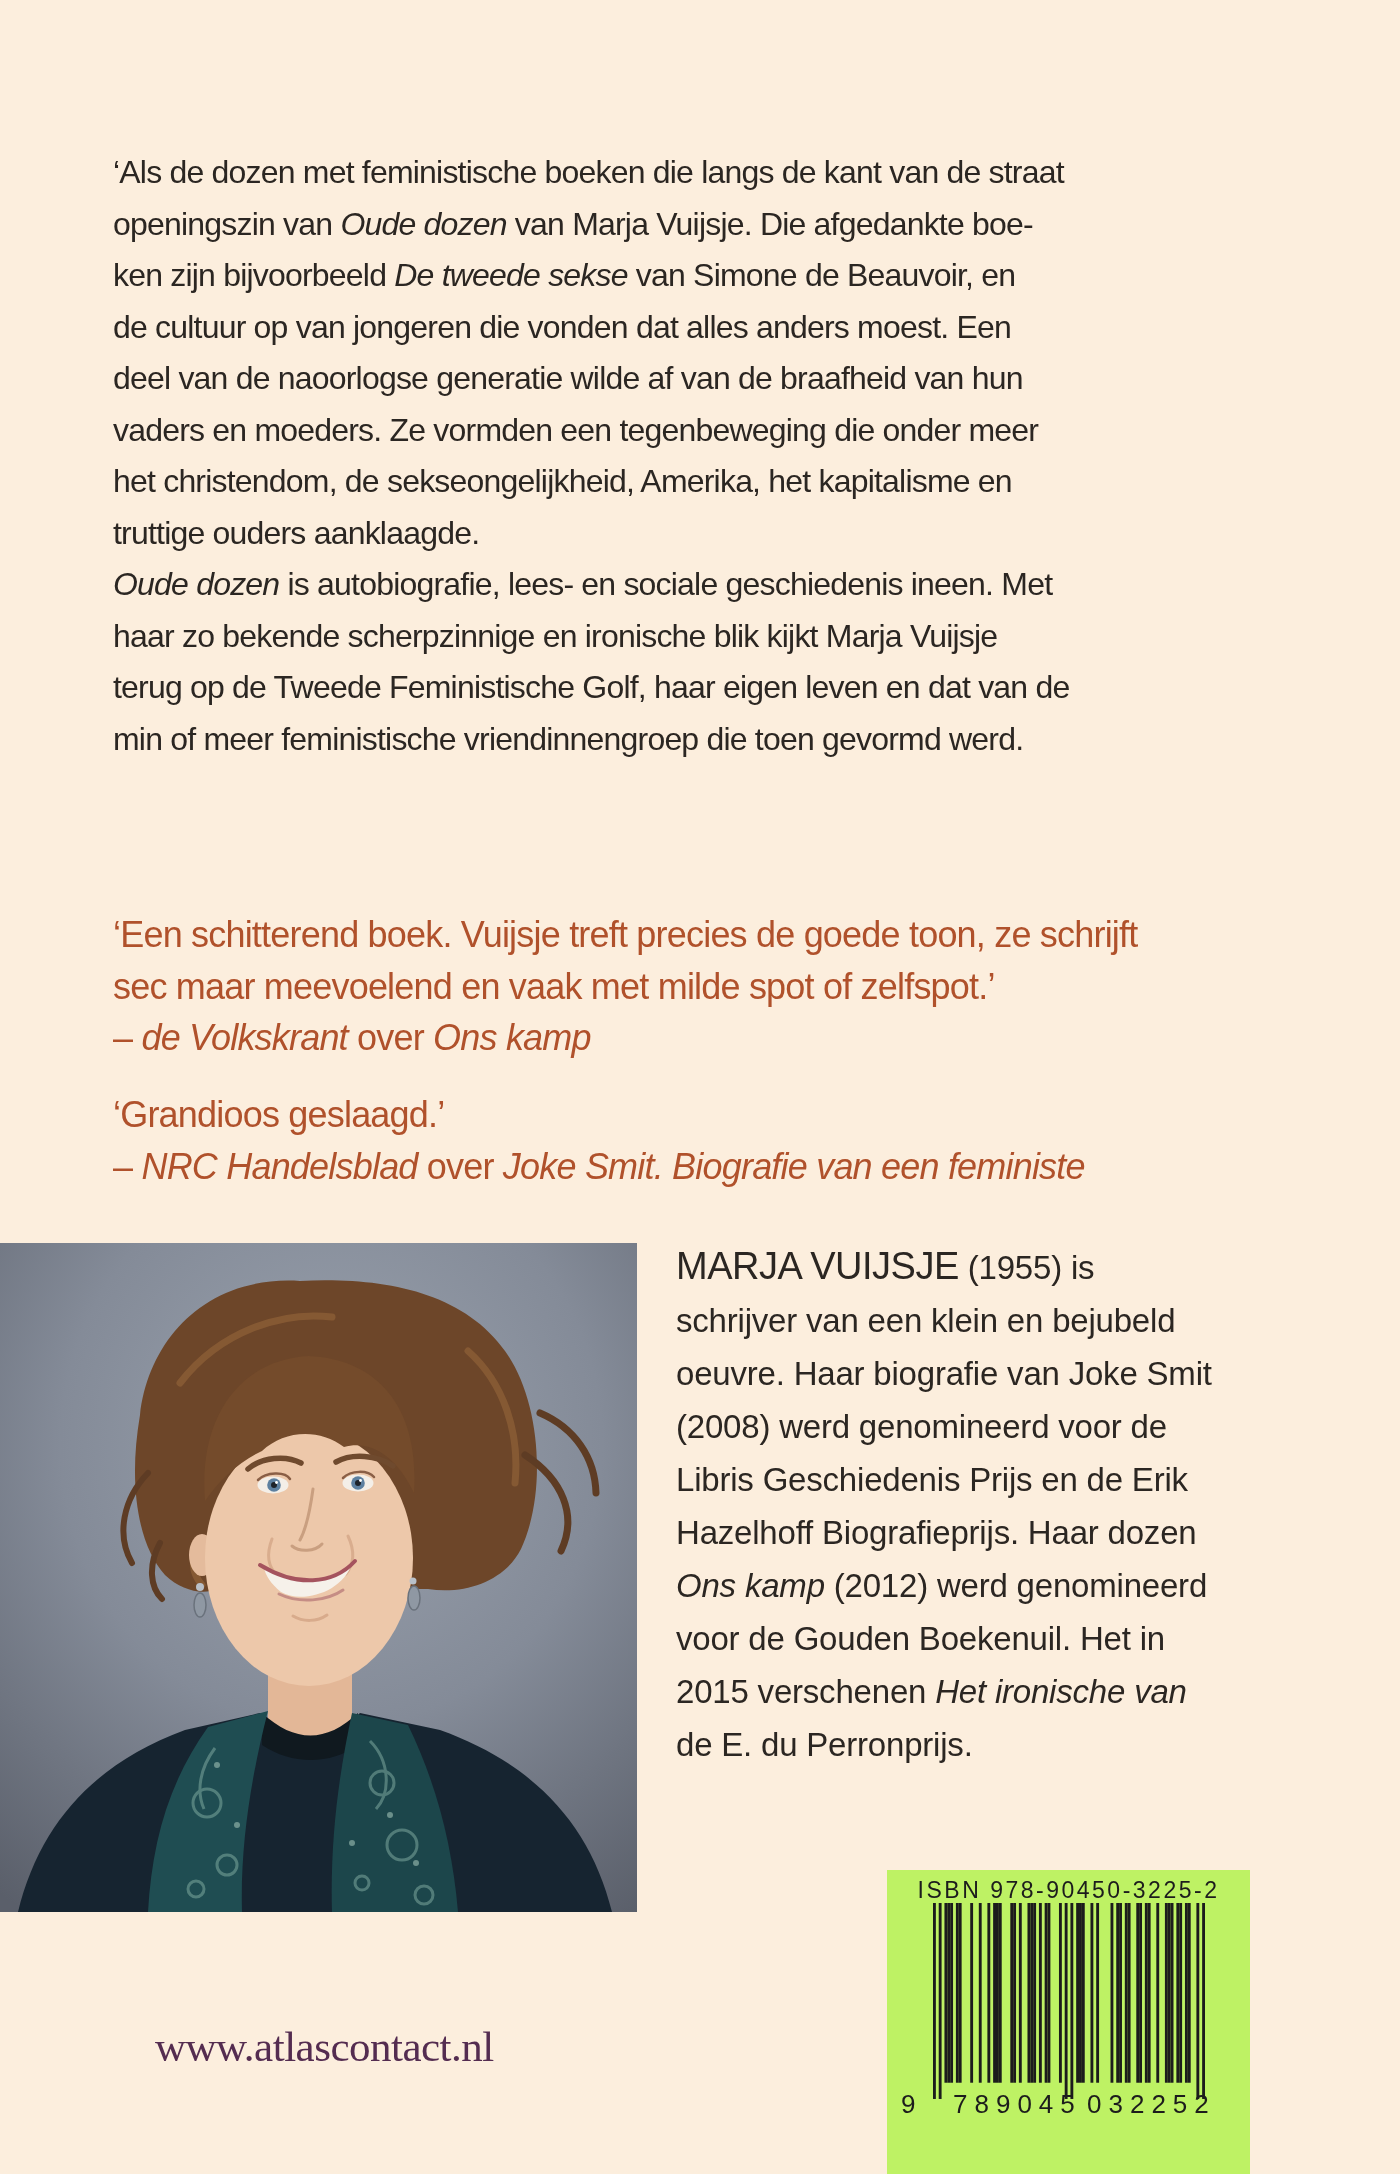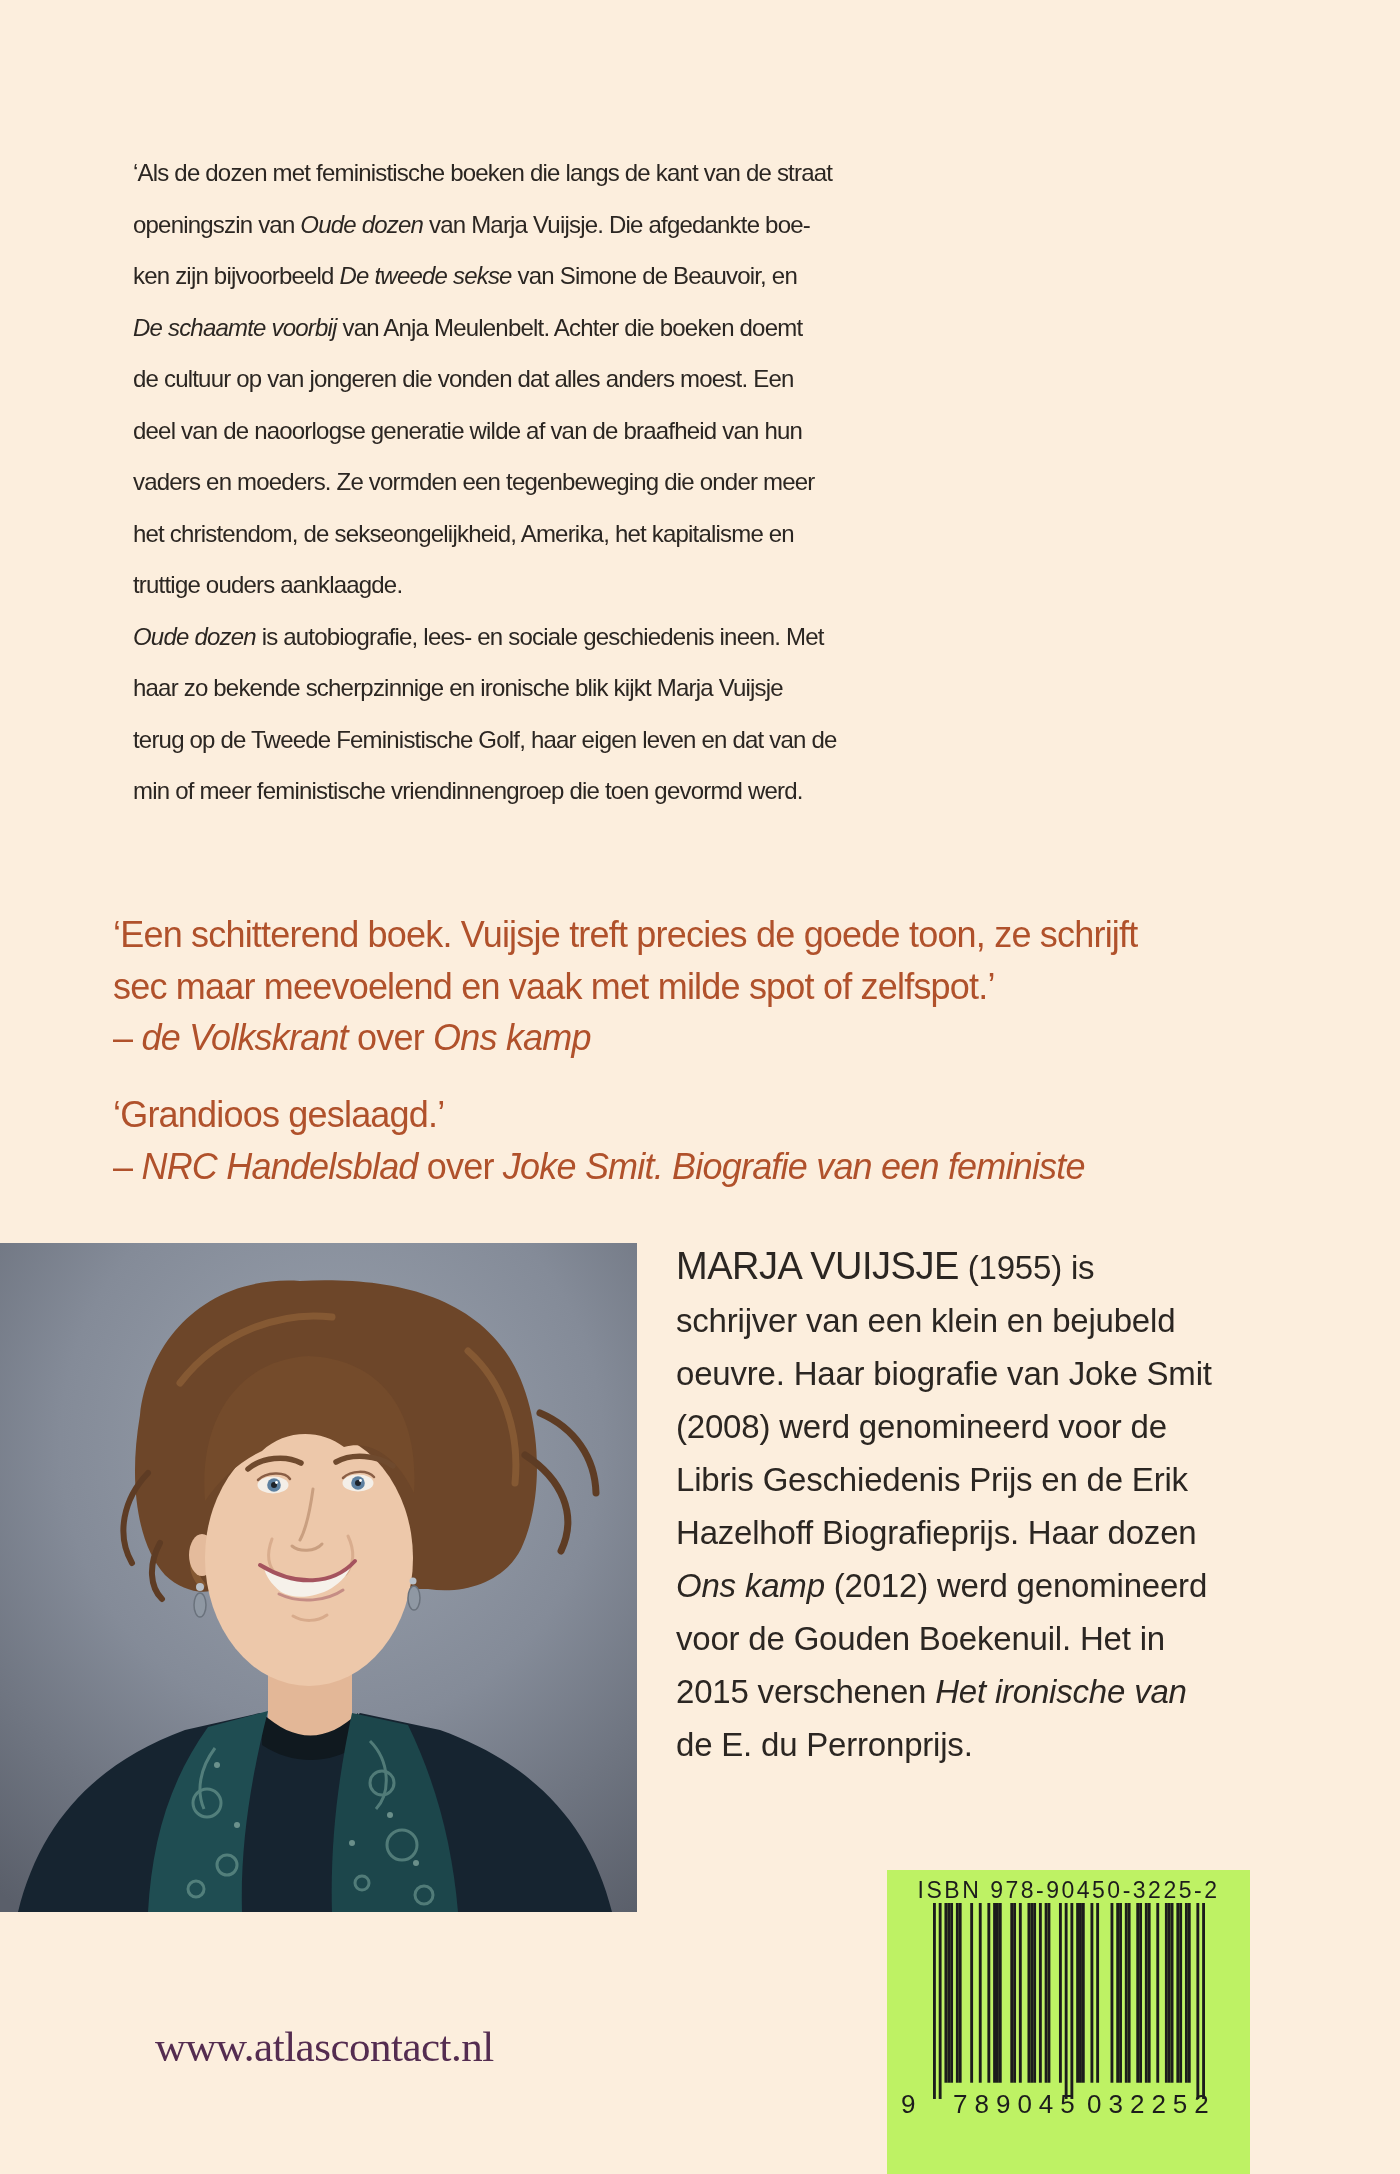--- a/index.html
+++ b/index.html
@@ -6,21 +6,21 @@
   .page{
     position:relative;width:1400px;height:2174px;margin:0 auto;
     background:#fceedd;overflow:hidden;
     font-family:"Liberation Sans",sans-serif;color:#2b2622;
   }
   .tl{white-space:nowrap;}
   .it{font-style:italic;}
 
   .blurb{
     position:absolute;left:113px;top:147px;width:1240px;
-    font-size:24px;line-height:51.5px;letter-spacing:-0.8px;margin-left:20px;
+    font-size:32px;line-height:51.5px;letter-spacing:-0.8px;
   }
   .quote{position:absolute;left:113px;width:1240px;color:#b0512b;
     font-size:36px;line-height:51.5px;letter-spacing:-0.8px;}
   #quote-1{top:909px;}
   #quote-2{top:1089px;}
 
   .bio{
     position:absolute;left:676px;top:1240px;width:680px;
     font-size:33px;line-height:53px;letter-spacing:-0.2px;
   }
@@ -55,21 +55,20 @@
 </style>
 </head>
 <body>
 
 <div class="page">
 
   <section class="blurb">
       <div class="tl"><span>‘Als de dozen met feministische boeken die langs de kant van de straat</span></div>
       <div class="tl"><span>openingszin van </span><span class="it">Oude dozen</span><span> van Marja Vuijsje. Die afgedankte boe-</span></div>
       <div class="tl"><span>ken zijn bijvoorbeeld </span><span class="it">De tweede sekse</span><span> van Simone de Beauvoir, en</span></div>
-      <div class="tl"><span class="it">De schaamte voorbij</span><span> van Anja Meulenbelt. Achter die boeken doemt</span></div>
       <div class="tl"><span>de cultuur op van jongeren die vonden dat alles anders moest. Een</span></div>
       <div class="tl"><span>deel van de naoorlogse generatie wilde af van de braafheid van hun</span></div>
       <div class="tl"><span>vaders en moeders. Ze vormden een tegenbeweging die onder meer</span></div>
       <div class="tl"><span>het christendom, de sekseongelijkheid, Amerika, het kapitalisme en</span></div>
       <div class="tl"><span>truttige ouders aanklaagde.</span></div>
       <div class="tl"><span class="it">Oude dozen</span><span> is autobiografie, lees- en sociale geschiedenis ineen. Met</span></div>
       <div class="tl"><span>haar zo bekende scherpzinnige en ironische blik kijkt Marja Vuijsje</span></div>
       <div class="tl"><span>terug op de Tweede Feministische Golf, haar eigen leven en dat van de</span></div>
       <div class="tl"><span>min of meer feministische vriendinnengroep die toen gevormd werd.</span></div>
     </section>

